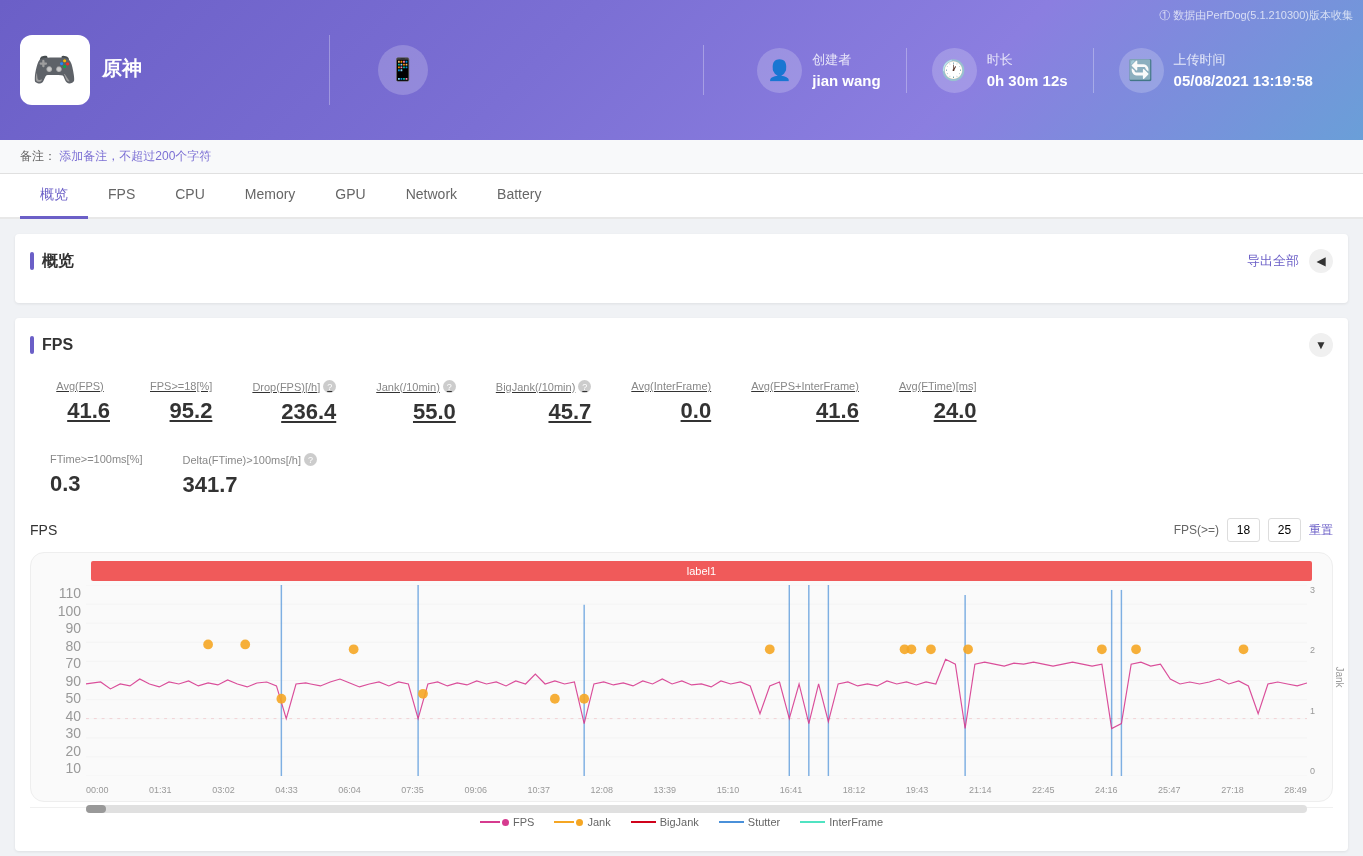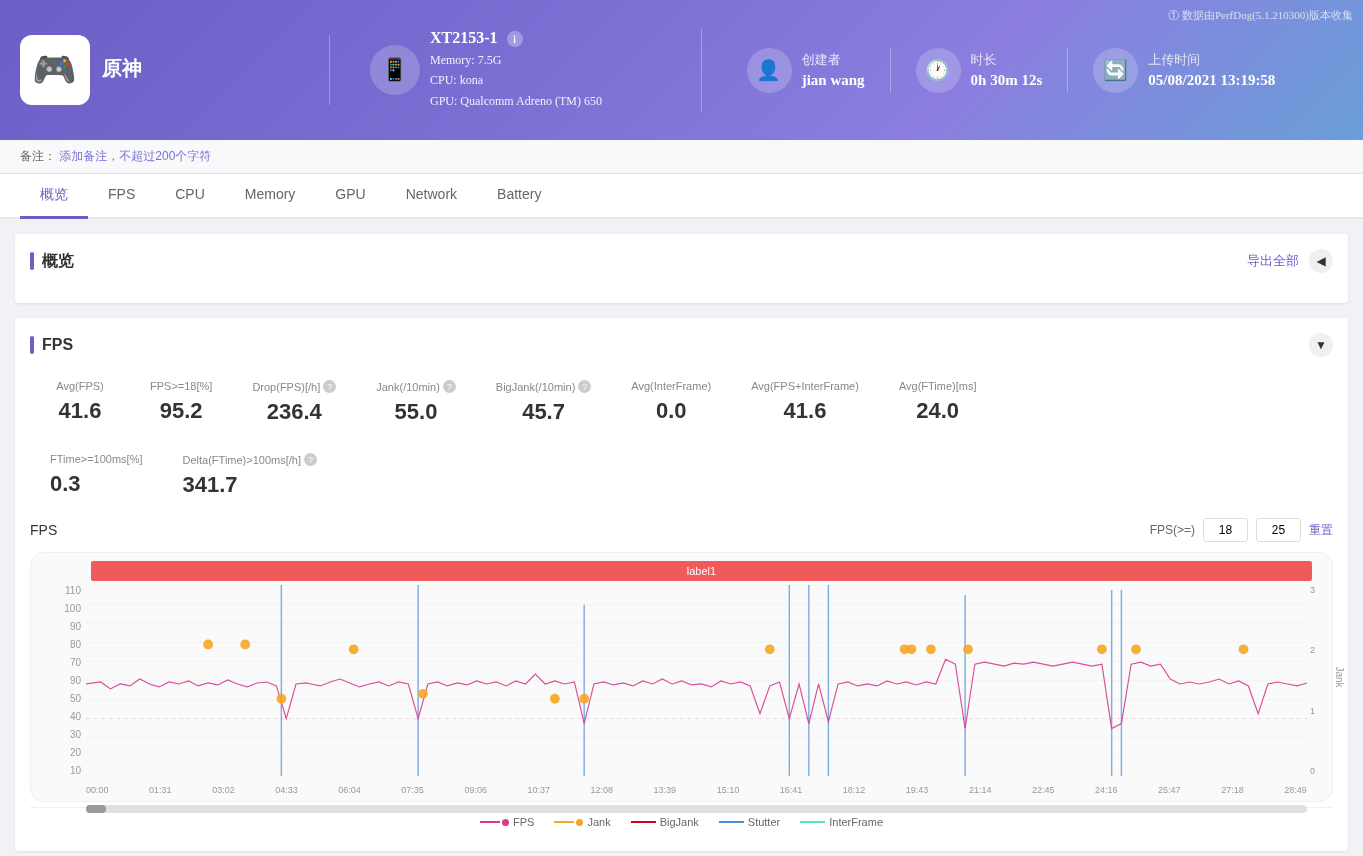--- a/index.html
+++ b/index.html
@@ -1,19 +1,19 @@
 <!DOCTYPE html>
 <html><head>
   <meta charset="utf-8">
   <style>
     * { margin: 0; padding: 0; box-sizing: border-box; }
     body { font-family: 'Microsoft YaHei', Arial, sans-serif; background: #f0f2f5; font-size: 13px; color: #333; width: 1363px; }
 
     
-    .header { background: linear-gradient(135deg, #6b5fc7 0%, #7b6fd4 40%, #8b7ee0 70%, #6a9fd8 100%); padding: 15px 20px; display: flex; align-items: center; gap: 20px; min-height: 140px; font-family: Liberation Serif, serif; }
+    .header { background: linear-gradient(135deg, #6b5fc7 0%, #7b6fd4 40%, #8b7ee0 70%, #6a9fd8 100%); padding: 15px 20px; display: flex; align-items: center; gap: 28px; min-height: 140px; }
     .app-info { display: flex; align-items: center; gap: 12px; min-width: 310px; border-right: 1px solid rgba(255,255,255,0.3); padding-right: 20px; }
     .app-avatar { width: 70px; height: 70px; border-radius: 12px; background: #fff; overflow: hidden; display: flex; align-items: center; justify-content: center; font-size: 28px; }
     .app-details { color: #fff; }
     .app-name { font-size: 20px; font-weight: bold; margin-bottom: 4px; }
     .app-detail-text { font-size: 12px; opacity: 0.9; line-height: 1.6; }
     .device-section { display: flex; align-items: center; gap: 10px; padding: 0 20px; border-right: 1px solid rgba(255,255,255,0.3); flex: 1; }
     .device-icon { width: 50px; height: 50px; border-radius: 50%; background: rgba(255,255,255,0.2); display: flex; align-items: center; justify-content: center; font-size: 22px; color: #fff; flex-shrink: 0; }
     .device-info { color: #fff; }
     .device-name { font-size: 16px; font-weight: bold; margin-bottom: 3px; }
     .device-specs { font-size: 12px; opacity: 0.9; line-height: 1.7; }
@@ -41,34 +41,34 @@
     
     .section-card { background: #fff; border-radius: 4px; margin-bottom: 15px; padding: 15px; box-shadow: 0 1px 3px rgba(0,0,0,0.08); }
     .section-header { display: flex; align-items: center; justify-content: space-between; margin-bottom: 15px; }
     .section-title { font-size: 16px; font-weight: bold; color: #333; display: flex; align-items: center; gap: 8px; }
     .section-title::before { content: ''; display: inline-block; width: 4px; height: 18px; background: #6b5fc7; border-radius: 2px; }
     .export-btn { color: #6b5fc7; font-size: 13px; cursor: pointer; display: flex; align-items: center; gap: 5px; }
     .collapse-btn { width: 24px; height: 24px; border-radius: 50%; background: #f0f0f0; display: flex; align-items: center; justify-content: center; cursor: pointer; font-size: 12px; }
 
     
     .stats-grid { display: flex; flex-wrap: wrap; gap: 0; margin-bottom: 15px; }
-    .stat-item { text-align: center; padding: 8px 20px; min-width: 100px; }
+    .stat-item { text-align: right; padding: 8px 20px; min-width: 100px; text-decoration: underline; }
     .stat-label { font-size: 11px; color: #888; margin-bottom: 6px; display: flex; align-items: center; justify-content: center; gap: 3px; }
     .stat-value { font-size: 22px; font-weight: bold; color: #333; }
     .help-icon { width: 13px; height: 13px; border-radius: 50%; background: #ccc; color: #fff; font-size: 9px; display: inline-flex; align-items: center; justify-content: center; cursor: pointer; }
 
     
     .stats-row2 { display: flex; gap: 0; margin-bottom: 15px; }
     .stat-item2 { padding: 5px 20px; }
 
     
     .fps-chart-header { display: flex; align-items: center; justify-content: space-between; margin-bottom: 10px; }
     .fps-title { font-size: 14px; font-weight: 500; }
     .fps-controls { display: flex; align-items: center; gap: 8px; font-size: 12px; color: #666; }
-    .fps-input { width: 45px; height: 24px; border: 1px solid #ddd; border-radius: 3px; text-align: center; font-size: 12px; }
+    .fps-input { width: 33px; height: 24px; border: 1px solid #ddd; border-radius: 3px; text-align: center; font-size: 12px; }
     .reset-btn { color: #6b5fc7; cursor: pointer; font-size: 12px; }
 
     
     .chart-legend { display: flex; align-items: center; justify-content: center; gap: 20px; padding: 8px; font-size: 11px; color: #666; border-top: 1px solid #f0f0f0; margin-top: 5px; }
     .legend-item { display: flex; align-items: center; gap: 4px; }
   </style>
 </head>
 <body>
 
 <div class="header-wrapper" style="position:relative;">
@@ -80,31 +80,20 @@
       <div class="app-avatar">
         <span style="font-size:36px;">🎮</span>
       </div>
       <div class="app-details">
         <div class="app-name">原神</div>
       </div>
     </div>
 
     <div class="device-section">
       <div class="device-icon">📱</div>
-      <div class="device-info">
-        <div class="device-name">
-          <span>XT2153-1</span>
-          <span style="background:rgba(255,255,255,0.3);border-radius:50%;width:16px;height:16px;display:inline-flex;align-items:center;justify-content:center;font-size:10px;margin-left:5px;cursor:pointer;">ℹ</span>
-        </div>
-        <div class="device-specs">
-          <span>Memory:</span> <span>7.5G</span><br>
-          <span>CPU:</span> <span>kona</span><br>
-          <span>GPU:</span> <span>Qualcomm Adreno (TM) 650</span>
-        </div>
-      </div>
     </div>
 
     <div class="meta-sections">
 
       <div class="meta-item">
         <div class="meta-icon">👤</div>
         <div>
           <div class="meta-label">创建者</div>
           <div class="meta-value">jian wang</div>
         </div>
@@ -216,21 +205,21 @@
           <input type="text" class="fps-input" value="18" style="">
           <input type="text" class="fps-input" value="25" style="">
           <span class="reset-btn">重置</span>
         </div>
       </div>
 
       <div style="position:relative; width:100%; height:250px; background:#fafafa; border:1px solid #eee; border-radius:14px;">
 
         <div style="position:absolute;top:8px;left:60px;right:20px;height:20px;background:#f05a5a;border-radius:2px;display:flex;align-items:center;justify-content:center;color:#fff;font-size:11px;z-index:3;">label1</div>
 
-        <div style="position:absolute;left:0;top:32px;bottom:25px;width:55px;display:flex;flex-direction:column;justify-content:space-between;align-items:flex-end;padding:0 5px;font-size:10px;color:#999;">
+        <div style="position:absolute;left:0;top:32px;bottom:25px;width:55px;display:flex;flex-direction:column;justify-content:space-between;align-items:flex-end;padding:0 5px;font-size:14px;color:#999;">
           <span>110</span>
             <span>100</span>
             <span>90</span>
             <span>80</span>
             <span>70</span>
             <span>90</span>
             <span>50</span>
             <span>40</span>
             <span>30</span>
             <span>20</span>

